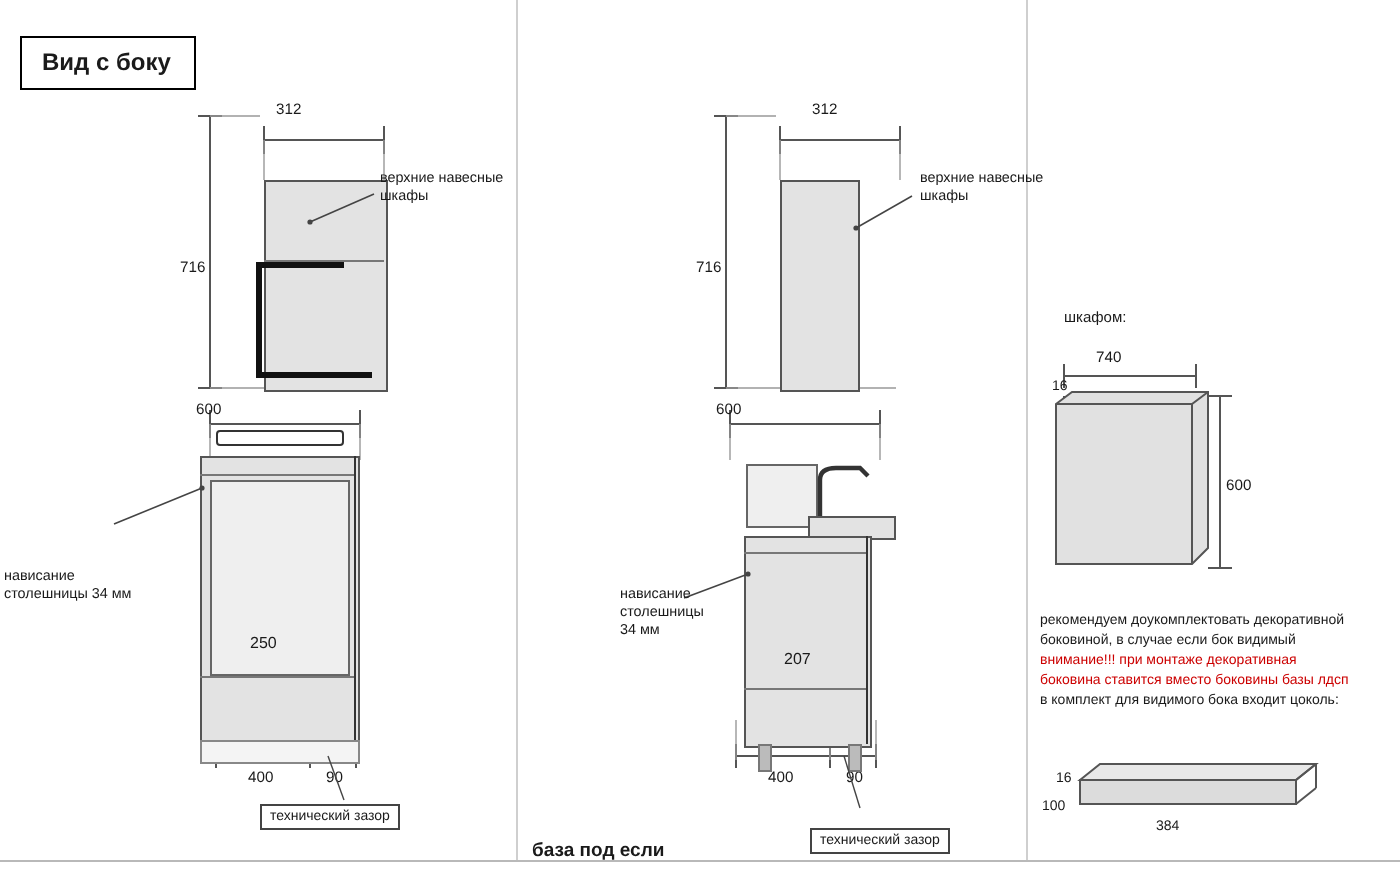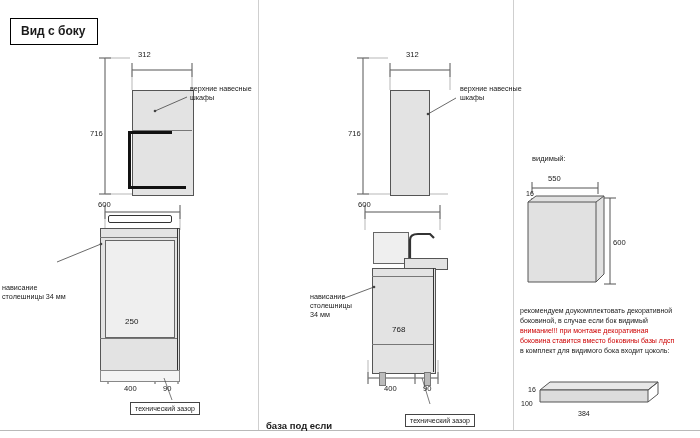--- a/index.html
+++ b/index.html
@@ -163,55 +163,55 @@
   <div class="abs box-light" style="left:373px;top:232px;width:34px;height:30px;"></div>
   <svg class="abs" style="left:404px;top:228px;" width="44" height="34">
     <path d="M6 32 L6 12 Q6 6 14 6 L26 6 L30 10" fill="none" stroke="#333" stroke-width="2.2"></path>
   </svg>
   <div class="abs box-fill" style="left:404px;top:258px;width:42px;height:10px;"></div>
 
   <div class="abs box-fill" style="left:372px;top:268px;width:62px;height:104px;"></div>
   <div class="abs thin-h" style="left:372px;top:276px;width:62px;"></div>
   <div class="abs thin-h" style="left:372px;top:344px;width:62px;"></div>
   <div class="abs line-v" style="left:433px;top:268px;height:104px;background:#333;"></div>
-  <div class="abs dim" style="left:392px;top:325px;font-size:8px;">768</div>
+  <div class="abs dim" style="left:392px;top:325px;font-size:8px;">207</div>
 
   <div class="abs" style="left:379px;top:372px;width:5px;height:12px;background:#bbb;border:1px solid #777;"></div>
   <div class="abs" style="left:424px;top:372px;width:5px;height:12px;background:#bbb;border:1px solid #777;"></div>
 
   <svg class="abs" style="left:340px;top:285px;" width="44" height="22">
     <line x1="2" y1="14" x2="34" y2="2" stroke="#444" stroke-width="0.8"></line>
     <circle cx="34" cy="2" r="1.3" fill="#444"></circle>
   </svg>
   <div class="abs lbl" style="left:310px;top:292px;width:60px;">нависание
 столешницы
 34 мм</div>
 
   <svg class="abs" style="left:408px;top:378px;" width="40" height="30">
     <line x1="14" y1="0" x2="22" y2="26" stroke="#444" stroke-width="0.7"></line>
   </svg>
   <div class="abs" style="left:405px;top:414px;border:1px solid #444;padding:2px 4px;font-size:7px;background:#fff;">технический зазор</div>
 
   <div class="abs cap" style="left:266px;top:420px;">база под если</div>
 
-  <div class="abs lbl" style="left:532px;top:154px;font-size:7.5px;">видимый:</div>
+  <div class="abs lbl" style="left:532px;top:154px;font-size:7.5px;">шкафом:</div>
 
   <svg class="abs" style="left:520px;top:172px;" width="160" height="130">
 
     <line x1="12" y1="16" x2="78" y2="16" stroke="#555" stroke-width="1"></line>
     <line x1="12" y1="10" x2="12" y2="22" stroke="#555" stroke-width="1"></line>
     <line x1="78" y1="10" x2="78" y2="22" stroke="#555" stroke-width="1"></line>
 
     <line x1="90" y1="26" x2="90" y2="112" stroke="#555" stroke-width="1"></line>
     <line x1="84" y1="26" x2="96" y2="26" stroke="#555" stroke-width="1"></line>
     <line x1="84" y1="112" x2="96" y2="112" stroke="#555" stroke-width="1"></line>
 
     <line x1="12" y1="26" x2="12" y2="34" stroke="#555" stroke-width="1"></line>
   </svg>
-  <div class="abs dim" style="left:548px;top:174px;">550</div>
+  <div class="abs dim" style="left:548px;top:174px;">740</div>
   <div class="abs dim" style="left:526px;top:190px;font-size:7px;">16</div>
   <div class="abs dim" style="left:613px;top:238px;">600</div>
 
   <svg class="abs" style="left:528px;top:196px;" width="80" height="92">
     <polygon points="0,6 8,0 76,0 76,78 68,86 0,86" fill="#e1e1e1" stroke="#555" stroke-width="1"></polygon>
     <polyline points="0,6 68,6 76,0" fill="none" stroke="#555" stroke-width="1"></polyline>
     <line x1="68" y1="6" x2="68" y2="86" stroke="#555" stroke-width="1"></line>
   </svg>
 
   <div class="abs" style="left:520px;top:306px;width:176px;line-height:1.42;font-size:7px;">

